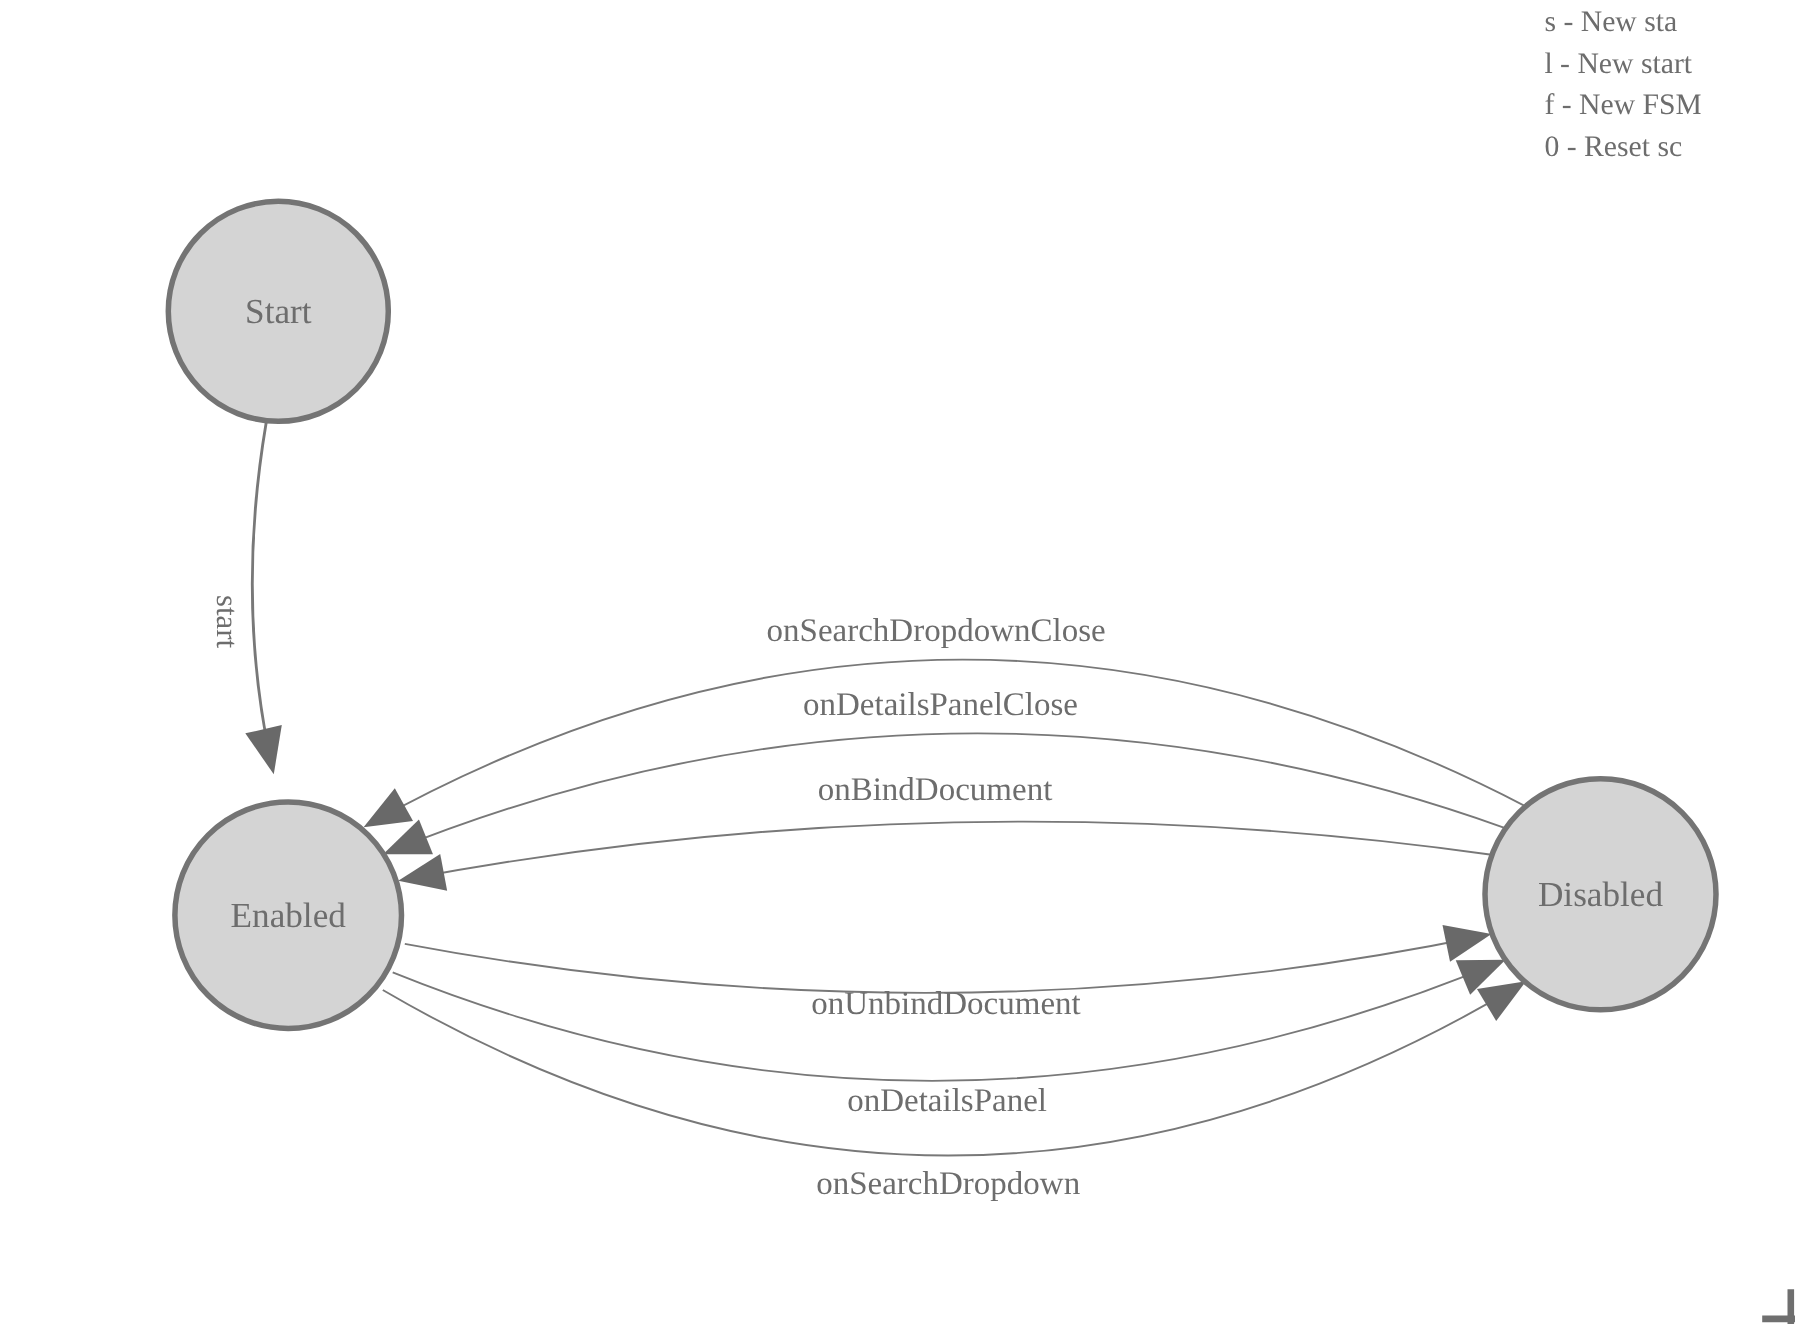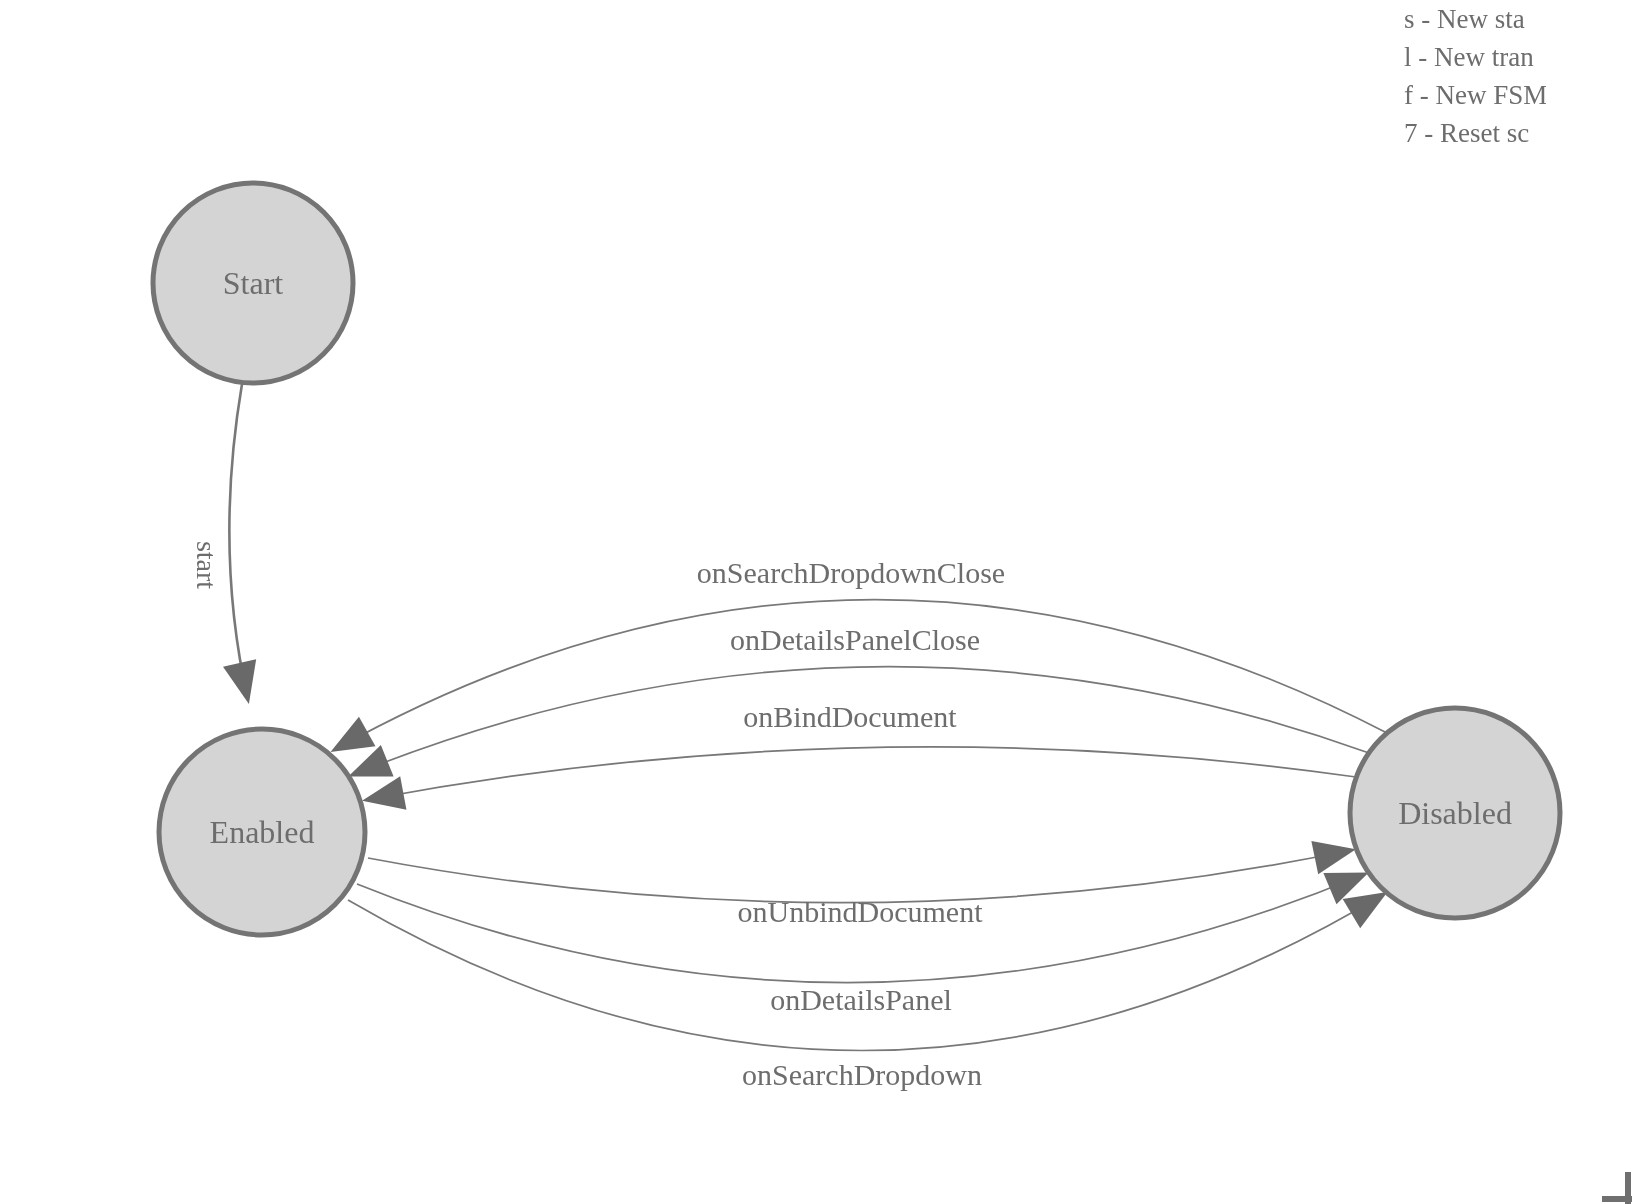--- a/index.html
+++ b/index.html
@@ -62,23 +62,23 @@
     font-size: 27px;
     line-height: 38px;
     white-space: nowrap;
   }
 </style>
 </head>
 <body>
 
 <div id="legend">
   <div>s - New sta</div>
-  <div>l - New tran</div>
+  <div>l - New start</div>
   <div>f - New FSM</div>
-  <div>7 - Reset sc</div>
+  <div>0 - Reset sc</div>
 </div>
 
 <svg id="diagram-svg" width="1632" height="1204" viewBox="0 0 1632 1204">
   <defs>
     <marker id="arrow" markerUnits="userSpaceOnUse" markerWidth="48" markerHeight="40" refX="40" refY="19" orient="auto">
       <path d="M2,2 L44,19 L2,36 Z" fill="#696969"></path>
     </marker>
   </defs>
 
   <path class="edge-path thick" d="M 242 384 Q 214 550 248 700" marker-end="url(#arrow)"></path>

